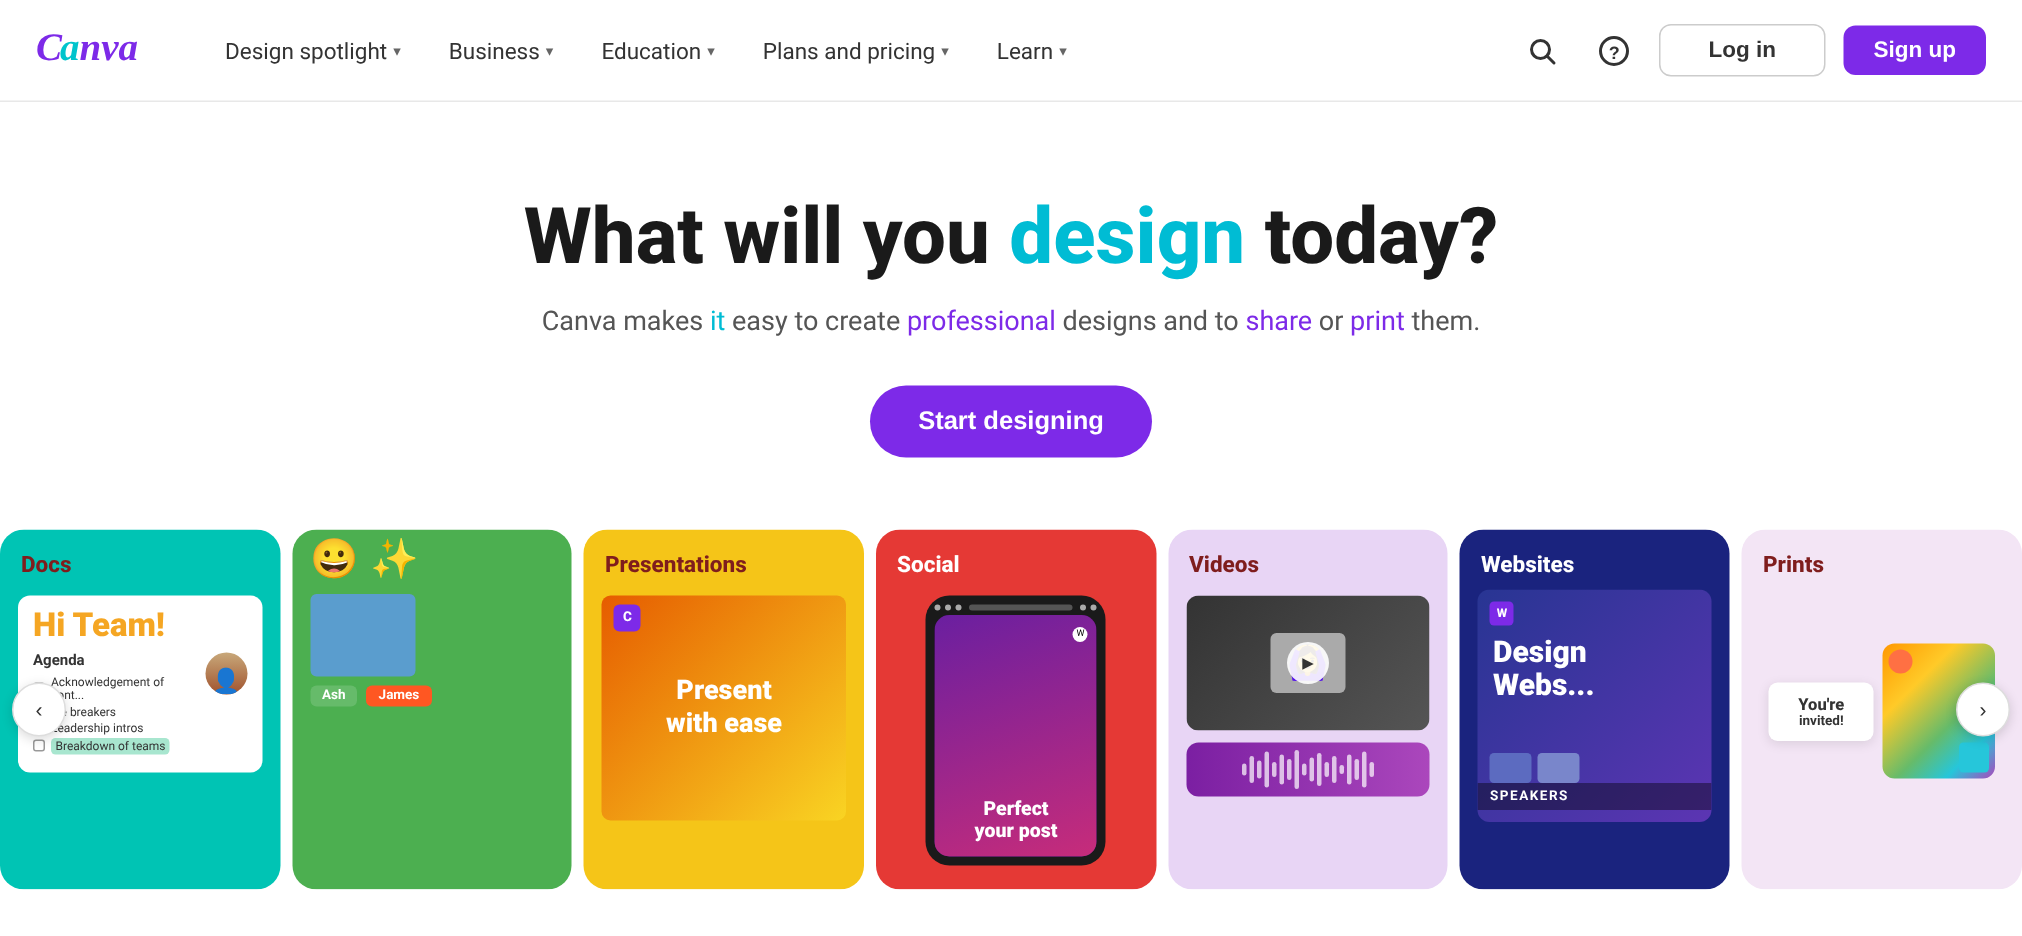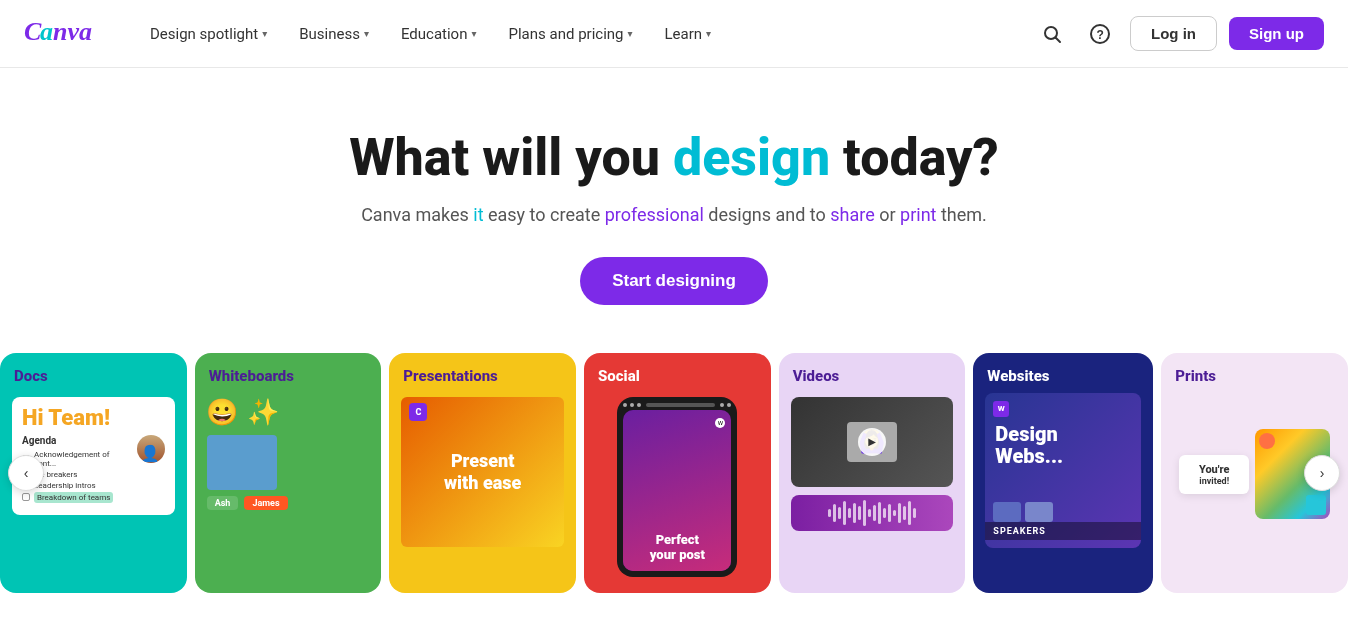--- a/index.html
+++ b/index.html
@@ -19,21 +19,21 @@
       white-space: nowrap;
     }
     .nav-item .chevron { font-size: 10px; color: #666; }
     .nav-actions { display: flex; align-items: center; gap: 12px; }
     .nav-icon-btn {
       width: 36px; height: 36px; border-radius: 50%; display: flex;
       align-items: center; justify-content: center; cursor: pointer;
       color: #333; font-size: 18px; border: none; background: none;
     }
     .nav-login {
-      padding: 8px 20px; border: 1.5px solid #ccc; border-radius: 8px;
+      padding: 8px 32px; border: 1.5px solid #ccc; border-radius: 8px;
       font-size: 15px; font-weight: 600; cursor: pointer; color: #333; background: #fff;
     }
     .nav-signup {
       padding: 8px 20px; background: #7d2ae8; color: #fff; border: none;
       border-radius: 8px; font-size: 15px; font-weight: 700; cursor: pointer;
     }
 
     
     .hero {
       text-align: center; padding: 60px 24px 40px;
@@ -66,21 +66,21 @@
     .carousel-btn.right { right: 8px; }
     .cards-row { display: flex; width: 100%; }
     .card {
       flex: 1; min-width: 0; height: 240px; border-radius: 16px;
       margin: 0 4px; overflow: hidden; position: relative; cursor: pointer;
       display: flex; flex-direction: column;
     }
     .card:first-child { margin-left: 0; }
     .card:last-child { margin-right: 0; }
     .card-label {
-      font-size: 15px; font-weight: 800; color: #4c1d95;
+      font-size: 15px; font-weight: 800; color: #7f1d1d;
       padding: 14px 14px 8px; position: relative; z-index: 2;
     }
     .card-label.white { color: #ffffff; }
     .card-inner { flex: 1; position: relative; overflow: hidden; }
 
     
     .card-docs { background: #00c4b4; }
     .docs-content {
       background: #fff; border-radius: 8px; margin: 4px 12px 12px;
       padding: 10px; font-size: 10px; color: #333;
@@ -280,21 +280,20 @@
               <div style="width:28px; height:28px; border-radius:50%; background:linear-gradient(180deg,#c8a87a,#a0522d); overflow:hidden; display:flex; align-items:flex-end; justify-content:center;">
                 <span style="font-size:16px;">👤</span>
               </div>
             </div>
           </div>
         </div>
       </div>
     </div>
 
     <div class="card card-whiteboards">
-      <div class="card-label">Whiteboards</div>
       <div class="card-inner">
         <div class="wb-content">
           <div style="display:flex; gap:8px; margin-bottom:8px;">
             <span style="font-size:26px;">😀</span>
             <span style="font-size:26px;">✨</span>
           </div>
           <div class="wb-box"></div>
           <div style="display:flex; gap:6px; align-items:center;">
             <span style="background:#66bb6a; color:#fff; border-radius:4px; padding:2px 8px; font-size:9px; font-weight:700;">Ash</span>
             <span style="background:#ff5722; color:#fff; border-radius:4px; padding:2px 8px; font-size:9px; font-weight:700;">James</span>

